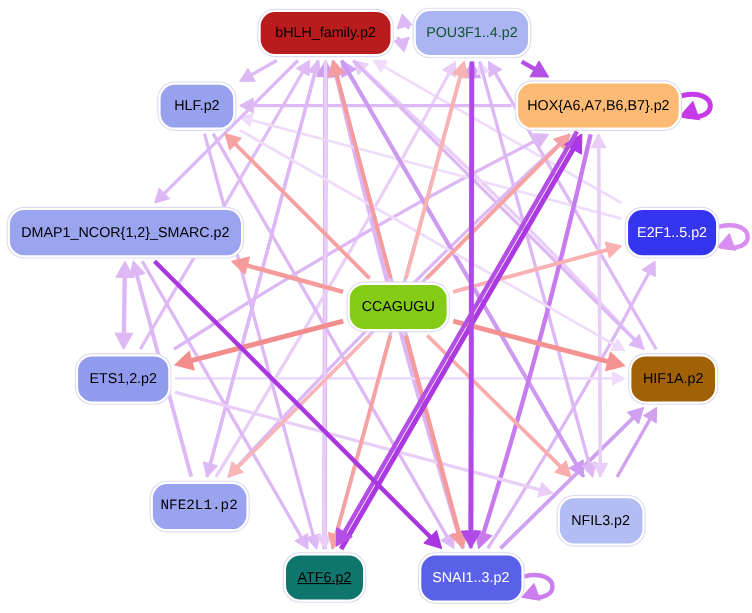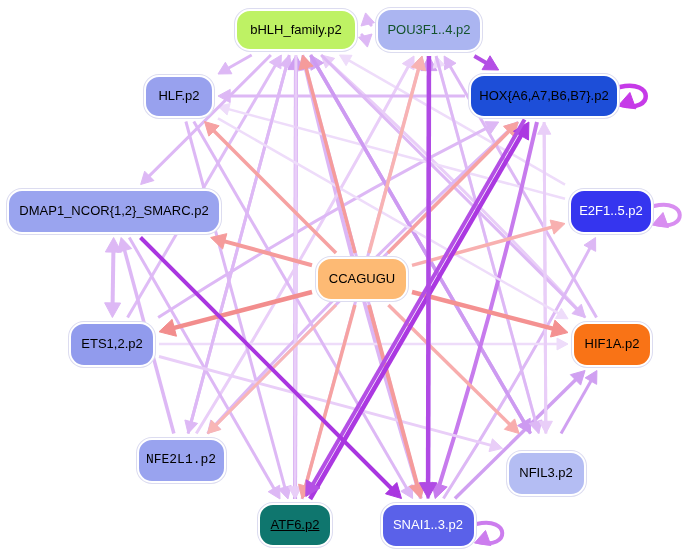--- a/index.html
+++ b/index.html
@@ -135,45 +135,45 @@
       <path d="M 140.5 237.5 L 393.24099279574114 490.24099279574114" fill="none" stroke="#a936e0" stroke-width="4" stroke-linecap="butt"></path>
       <polygon points="401.5,498.5 385.519386745184,493.83309524416876 396.83309524416876,482.519386745184" fill="#a936e0" stroke="#a936e0" stroke-width="1" stroke-linejoin="round"></polygon>
       <path d="M 620 87 C 654 79, 654 113, 622 105" fill="none" stroke="#c63ae8" stroke-width="4.5" stroke-linecap="round"></path>
       <polygon points="618,106 629.8987604564644,92.44457674583049 635.8171282772515,108.80712307388927" fill="#c63ae8" stroke="#c63ae8" stroke-width="1" stroke-linejoin="round"></polygon>
       <path d="M 654 206 C 688 198, 688 232, 656 224" fill="none" stroke="#d88ef0" stroke-width="4" stroke-linecap="round"></path>
       <polygon points="652,225 663.0084042427219,212.51100340184115 668.4505815491929,227.55702301384923" fill="#d88ef0" stroke="#d88ef0" stroke-width="1" stroke-linejoin="round"></polygon>
       <path d="M 476.5 524 C 510.5 516, 510.5 550, 478.5 542" fill="none" stroke="#cc7dee" stroke-width="4" stroke-linecap="round"></path>
       <polygon points="474.5,543 485.5084042427219,530.5110034018411 490.95058154919286,545.5570230138493" fill="#cc7dee" stroke="#cc7dee" stroke-width="1" stroke-linejoin="round"></polygon>
     </svg>
   <div id="node-layer">
-      <div class="node" style="left: 316px; top: 257px; width: 92px; height: 44px; background: #fdba74; color: rgb(0, 0, 0);">
+      <div class="node" style="left: 316px; top: 257px; width: 92px; height: 44px; background: #84cc16; color: rgb(0, 0, 0);">
         <span class="node-label">CCAGUGU</span>
       </div>
-      <div class="node" style="left: 235px; top: 9px; width: 122px; height: 42px; background: #bef264; color: rgb(0, 0, 0);">
+      <div class="node" style="left: 235px; top: 9px; width: 122px; height: 42px; background: #b91c1c; color: rgb(0, 0, 0);">
         <span class="node-label">bHLH_family.p2</span>
       </div>
       <div class="node" style="left: 376px; top: 8px; width: 106px; height: 44px; background: rgb(171, 181, 241); color: #14532d; align-items: center;">
         <span class="node-label">POU3F1..4.p2</span>
       </div>
       <div class="node" style="left: 144px; top: 74.5px; width: 70px; height: 43px; background: rgb(152, 161, 238); color: rgb(0, 0, 0);">
         <span class="node-label">HLF.p2</span>
       </div>
-      <div class="node" style="left: 469px; top: 74px; width: 150px; height: 44px; background: #1d4ed8; color: rgb(0, 0, 0);">
+      <div class="node" style="left: 469px; top: 74px; width: 150px; height: 44px; background: #fdba74; color: rgb(0, 0, 0);">
         <span class="node-label">HOX{A6,A7,B6,B7}.p2</span>
       </div>
       <div class="node" style="left: 7px; top: 188.5px; width: 214px; height: 45px; background: rgb(154, 164, 239); color: rgb(0, 0, 0);">
         <span class="node-label">DMAP1_NCOR{1,2}_SMARC.p2</span>
       </div>
       <div class="node" style="left: 569px; top: 188.5px; width: 84px; height: 45px; background: rgb(53, 53, 239); color: rgb(255, 255, 255);">
         <span class="node-label">E2F1..5.p2</span>
       </div>
       <div class="node" style="left: 69px; top: 321.5px; width: 86px; height: 45px; background: rgb(145, 155, 237); color: rgb(0, 0, 0);">
         <span class="node-label">ETS1,2.p2</span>
       </div>
-      <div class="node" style="left: 572px; top: 321.5px; width: 80px; height: 45px; background: #f97316; color: rgb(0, 0, 0);">
+      <div class="node" style="left: 572px; top: 321.5px; width: 80px; height: 45px; background: #a16207; color: rgb(0, 0, 0);">
         <span class="node-label">HIF1A.p2</span>
       </div>
       <div class="node" style="left: 136.5px; top: 437.5px; width: 89px; height: 45px; background: rgb(153, 163, 239); color: rgb(0, 0, 0); font-family: Liberation Mono, monospace;">
         <span class="node-label">NFE2L1.p2</span>
       </div>
       <div class="node" style="left: 506.5px; top: 451px; width: 79px; height: 45px; background: rgb(180, 189, 243); color: rgb(0, 0, 0);">
         <span class="node-label">NFIL3.p2</span>
       </div>
       <div class="node" style="left: 258px; top: 503px; width: 74px; height: 44px; background: #0f766e; color: rgb(0, 0, 0); text-decoration: underline;">
         <span class="node-label">ATF6.p2</span>

